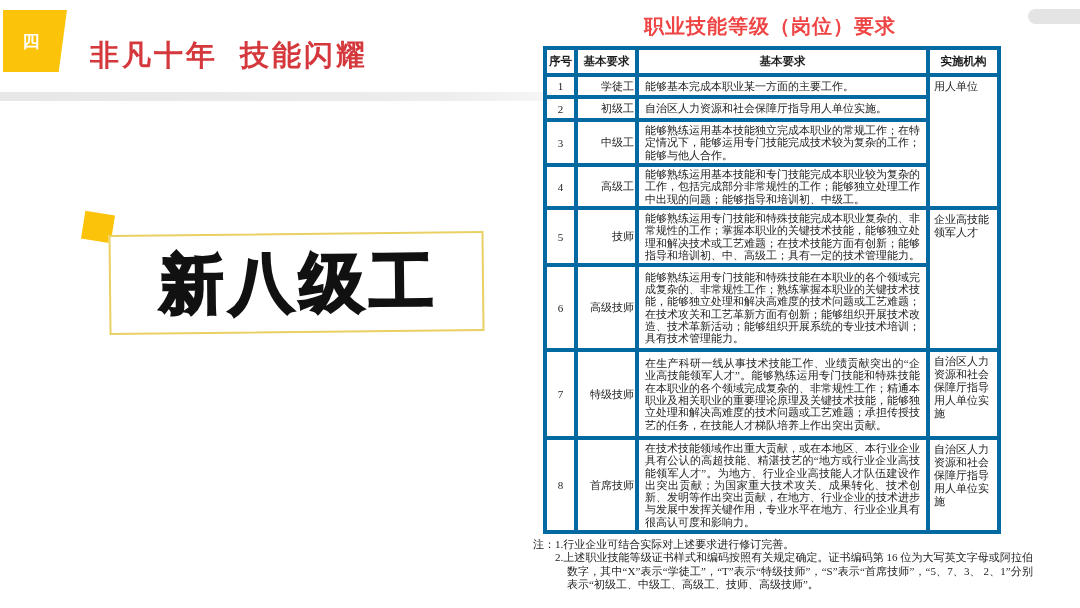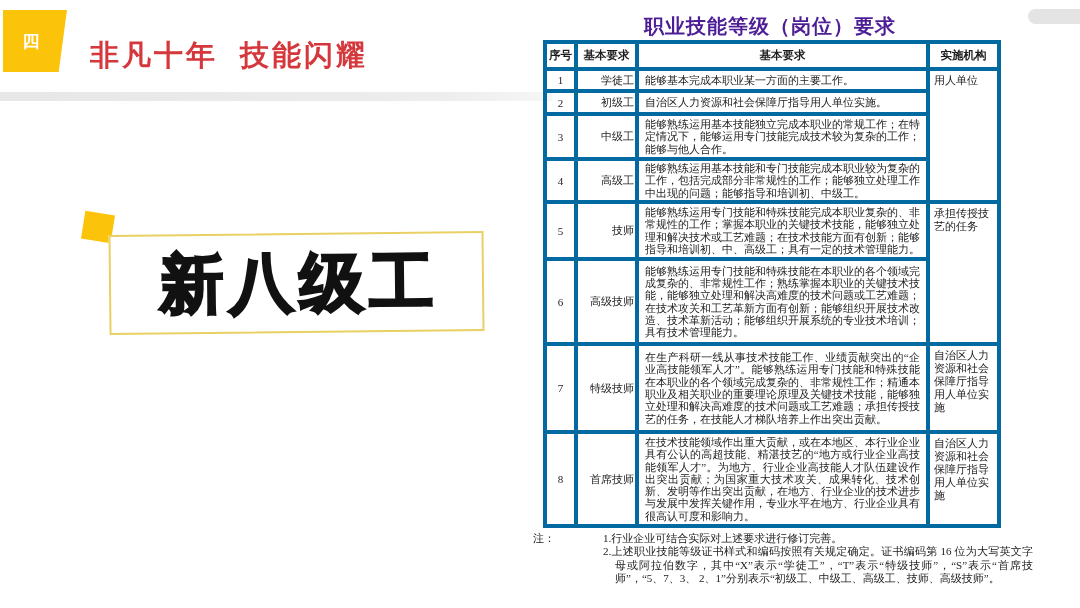--- a/index.html
+++ b/index.html
@@ -26,35 +26,35 @@
   .hl-box{position:absolute;left:109px;top:233px;width:371px;height:96px;background:#ffffff;
           border:2px solid #e9d063;transform:rotate(-0.6deg);
           display:flex;align-items:center;justify-content:center;}
   .hl-box span{font-size:64px;font-weight:bold;color:#111;letter-spacing:6px;
                -webkit-text-stroke:2.5px #111;margin-left:6px;}
 
   
   .table-area{position:absolute;left:543px;top:13px;width:505px;color:#1c1c1c;
               font-family:"Liberation Serif",serif;}
   .table-title{width:454px;text-align:center;font-size:20px;font-weight:bold;
-               letter-spacing:1px;color:#4c1d95;}
+               letter-spacing:1px;margin-bottom:6px;color:#ef4444;}
   table{border-collapse:collapse;width:454px;table-layout:fixed;}
   th,td{border:4px solid #0369a1;}
   th{font-size:11.5px;font-weight:bold;padding:4px 1px;height:14px;}
   td{font-size:11px;}
   .c-no{text-align:center;}
   .c-level{text-align:right;}
   .c-req{text-align:justify;padding:1px 6px;line-height:12.3px;}
   .c-org{vertical-align:top;padding:3px 4px;line-height:13px;}
 
   
   .notes{display:flex;margin-left:-10px;margin-top:4px;width:500px;
          font-size:11px;line-height:13.4px;color:#1c1c1c;}
   .note-label{flex:0 0 auto;white-space:nowrap;}
-  .note-items{flex:1;margin-left:48px;}
+  .note-items{flex:1;}
   .note-item{padding-left:12px;text-indent:-12px;text-align:justify;}
 </style>
 </head>
 <body>
 
 <div class="slide">
 
   <div class="corner-blob"></div>
 
   <div class="badge">
@@ -104,21 +104,21 @@
           </tr>
           <tr style="height: 43px;">
             <td class="c-no">4</td>
             <td class="c-level">高级工</td>
             <td class="c-req">能够熟练运用基本技能和专门技能完成本职业较为复杂的工作，包括完成部分非常规性的工作；能够独立处理工作中出现的问题；能够指导和培训初、中级工。</td>
           </tr>
           <tr style="height: 57px;">
             <td class="c-no">5</td>
             <td class="c-level">技师</td>
             <td class="c-req">能够熟练运用专门技能和特殊技能完成本职业复杂的、非常规性的工作；掌握本职业的关键技术技能，能够独立处理和解决技术或工艺难题；在技术技能方面有创新；能够指导和培训初、中、高级工；具有一定的技术管理能力。</td>
-            <td class="c-org" rowspan="2">承担传授技艺的任务</td>
+            <td class="c-org" rowspan="2">企业高技能领军人才</td>
           </tr>
           <tr style="height: 85px;">
             <td class="c-no">6</td>
             <td class="c-level">高级技师</td>
             <td class="c-req">能够熟练运用专门技能和特殊技能在本职业的各个领域完成复杂的、非常规性工作；熟练掌握本职业的关键技术技能，能够独立处理和解决高难度的技术问题或工艺难题；在技术攻关和工艺革新方面有创新；能够组织开展技术改造、技术革新活动；能够组织开展系统的专业技术培训；具有技术管理能力。</td>
           </tr>
           <tr style="height: 88px;">
             <td class="c-no">7</td>
             <td class="c-level">特级技师</td>
             <td class="c-req">在生产科研一线从事技术技能工作、业绩贡献突出的“企业高技能领军人才”。能够熟练运用专门技能和特殊技能在本职业的各个领域完成复杂的、非常规性工作；精通本职业及相关职业的重要理论原理及关键技术技能，能够独立处理和解决高难度的技术问题或工艺难题；承担传授技艺的任务，在技能人才梯队培养上作出突出贡献。</td>

